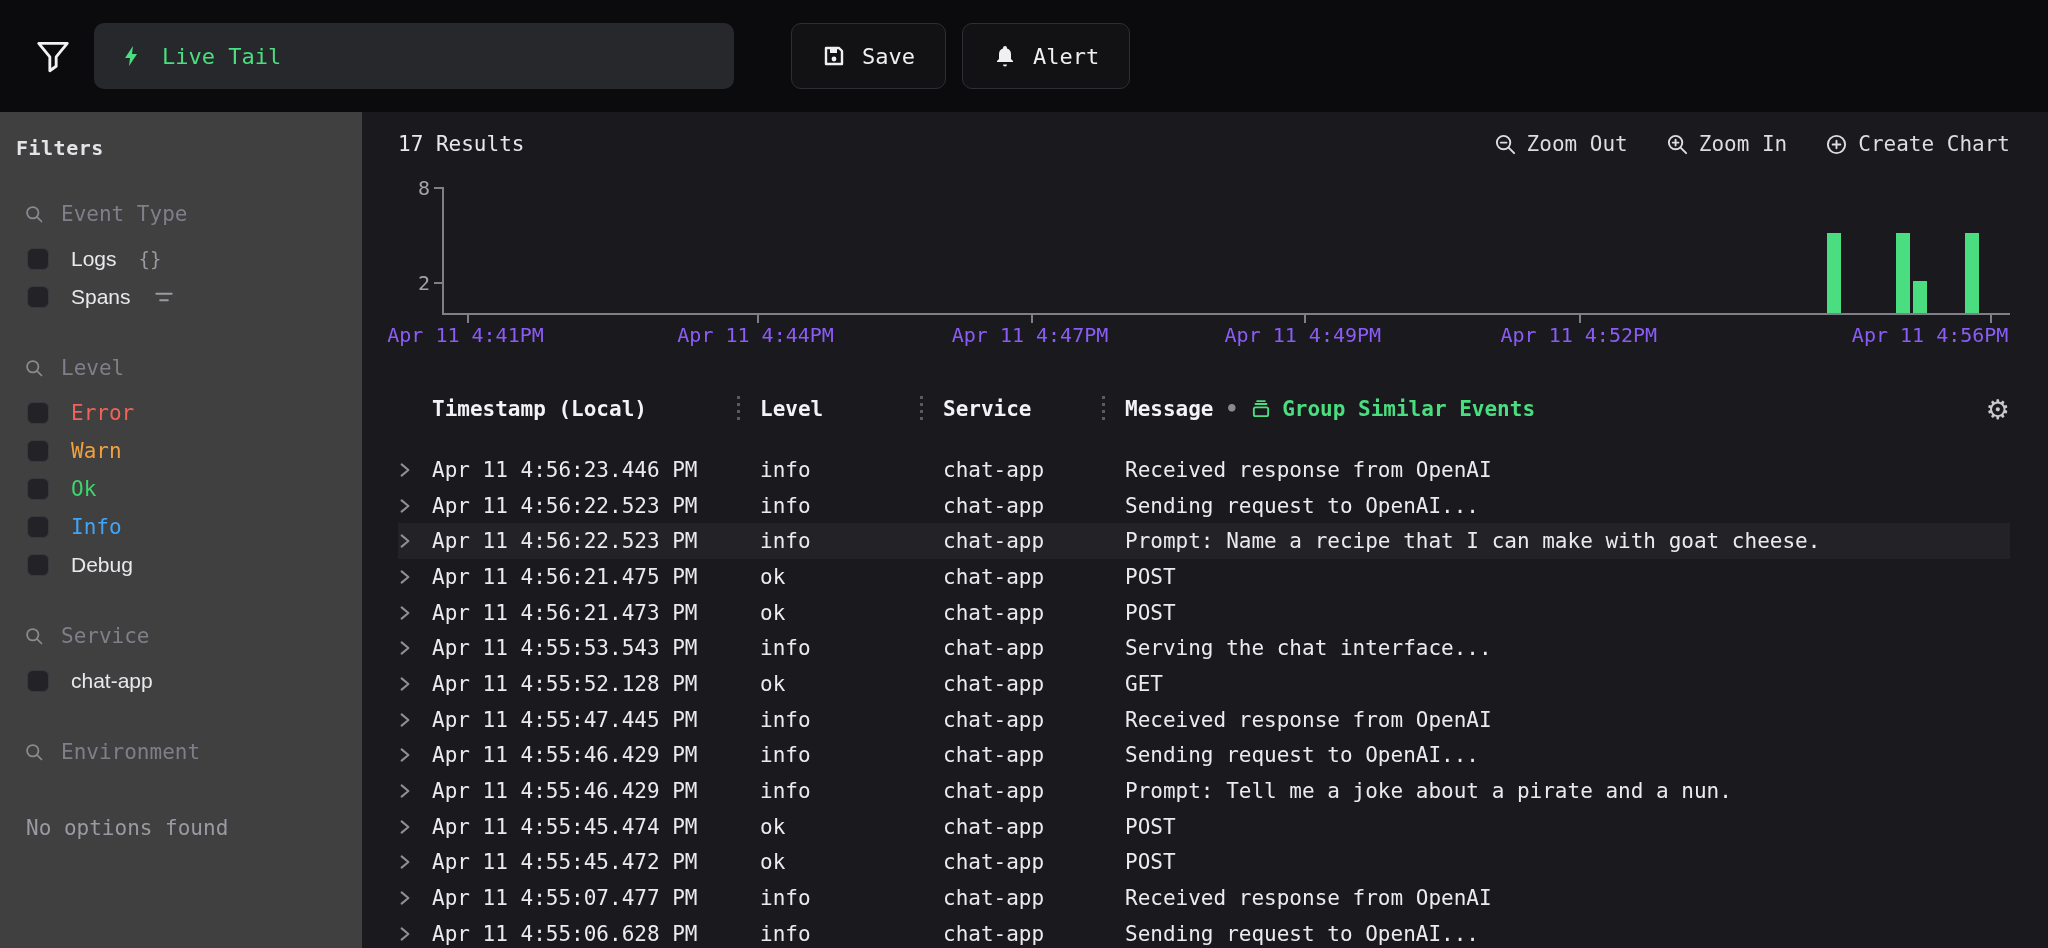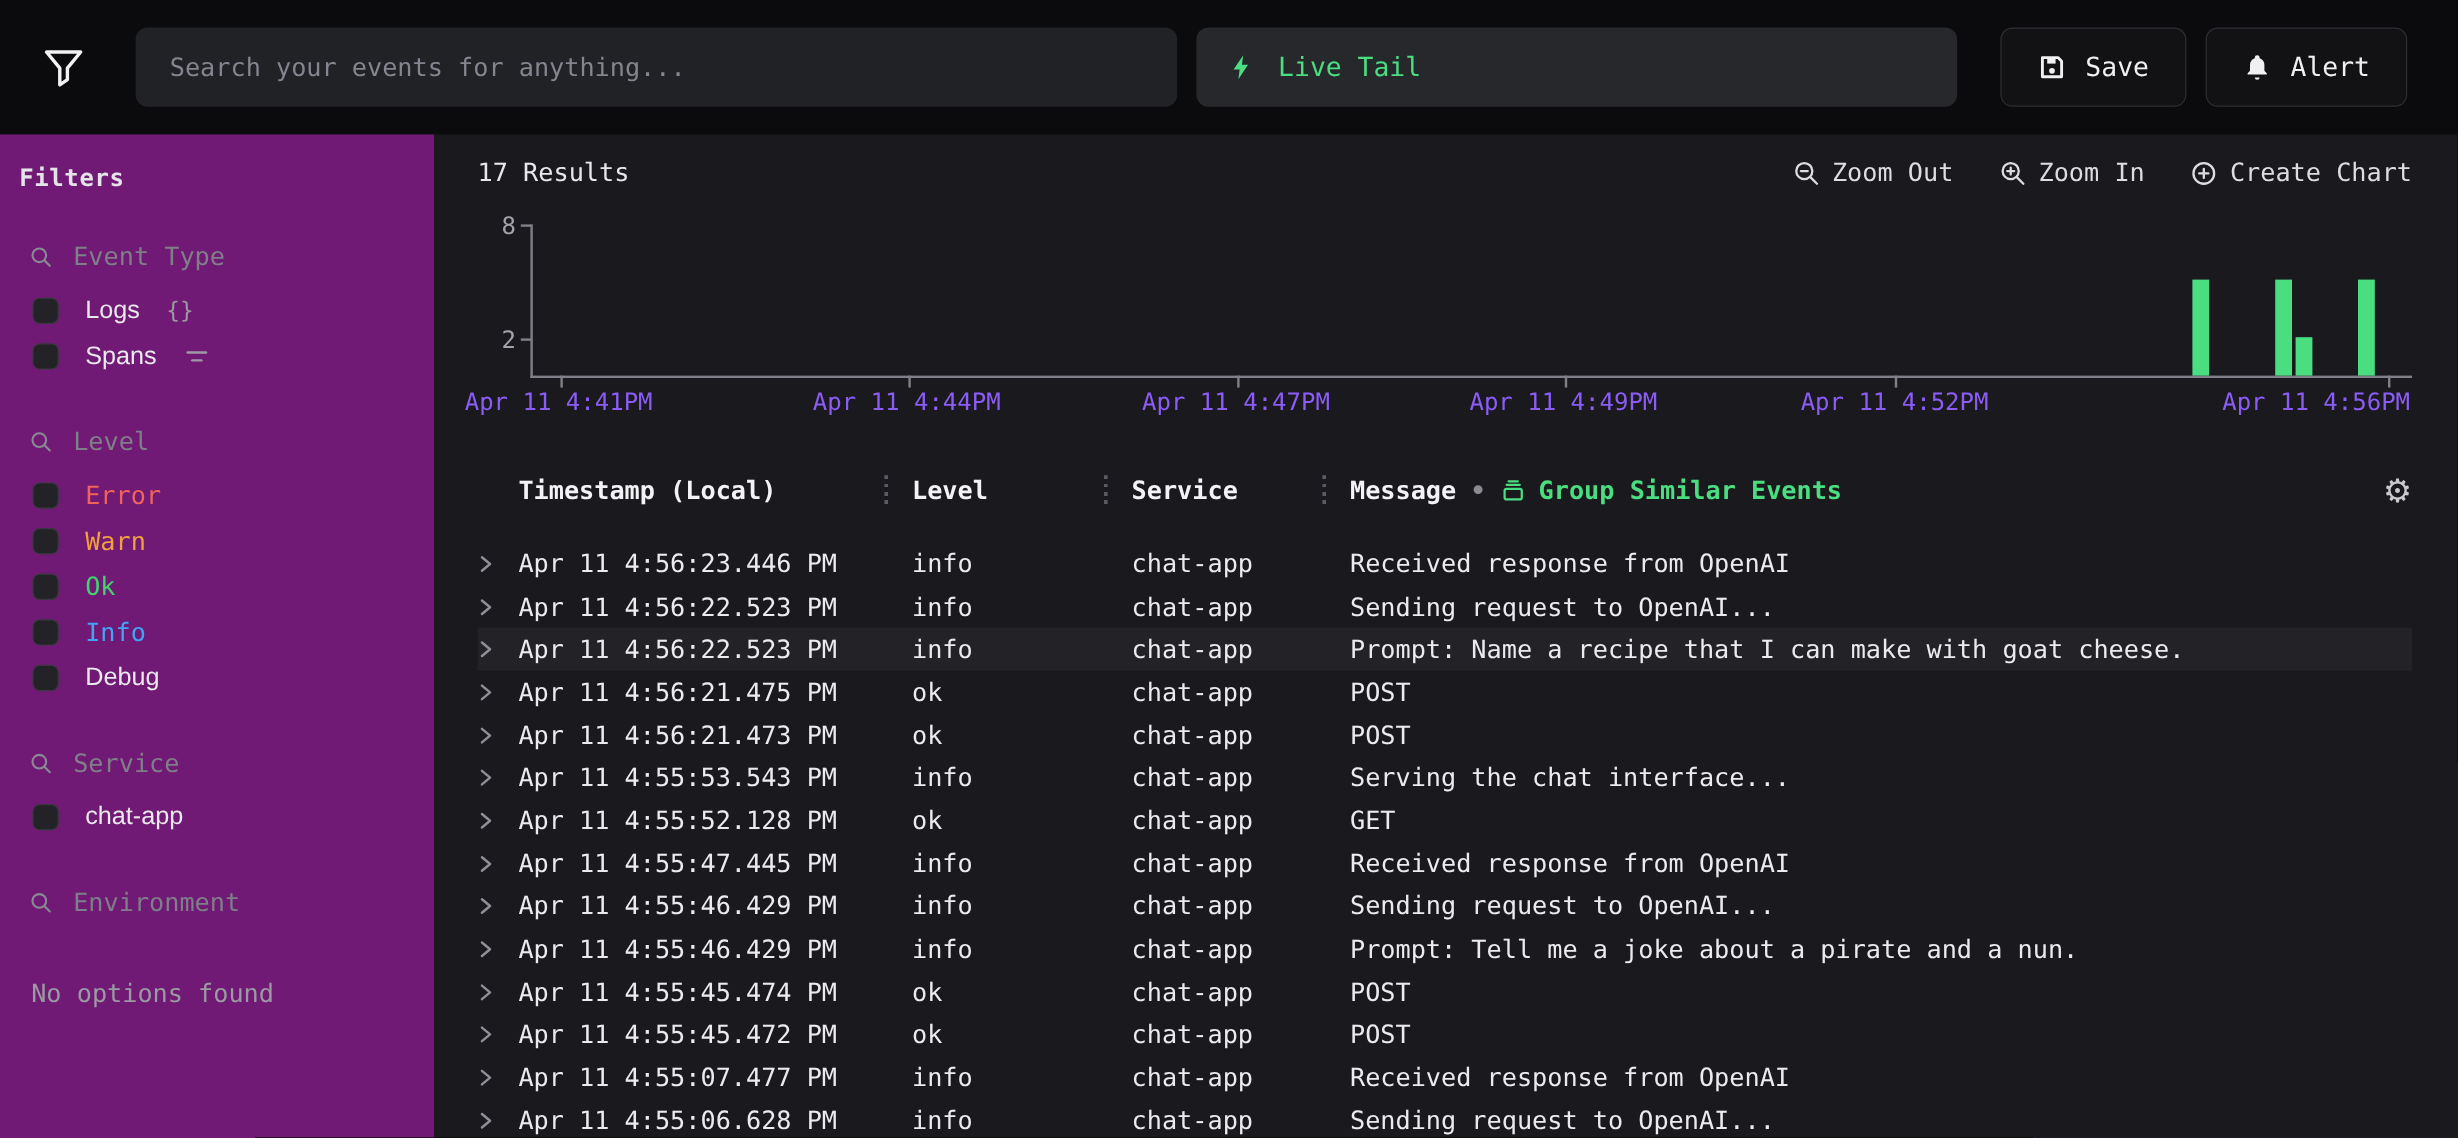--- a/index.html
+++ b/index.html
@@ -14,26 +14,26 @@
   .search-input { margin-left:36px; width:876px; height:66px; background:#202226; border:none;
                   border-radius:10px; padding:0 28px; color:#e8e8ec; font-size:21px;
                   font-family:"DejaVu Sans Mono", monospace; outline:none; }
   .search-input::placeholder { color:#85858f; }
   .livetail { margin-left:16px; width:640px; height:66px; background:#27282c; border-radius:10px;
               display:flex; align-items:center; padding-left:26px; gap:18px; cursor:pointer; }
   .livetail-label { color:#4ade80; font-size:22px; }
   .tb-btn { height:66px; background:#121215; border:1px solid #2e2f34; border-radius:10px;
             display:flex; align-items:center; gap:16px; color:#f0f0f3; font-size:22px;
             padding:0 30px; cursor:pointer; }
-  .save-btn { margin-left:36px; }
+  .save-btn { margin-left:57px; }
   .alert-btn { margin-left:16px; }
 
   
   .content { display:flex; height:836px; }
-  .sidebar { width:362px; background:#701a75; padding:22px 12px 0 16px; flex-shrink:0; }
+  .sidebar { width:362px; background:#404040; padding:22px 12px 0 16px; flex-shrink:0; }
   .main { flex:1; background:#1a1a1e; padding:0 38px 0 36px; overflow:hidden; }
 
   
   .filters-title { font-size:20px; font-weight:bold; color:#e4e4e8; height:28px; line-height:28px; letter-spacing:0.5px; }
   .facet-group { margin-top:36px; }
   .facet-header { height:32px; display:flex; align-items:center; padding-left:8px; gap:16px; }
   .facet-input { background:transparent; border:none; outline:none; width:220px;
                  font-family:"DejaVu Sans Mono", monospace; font-size:21px; color:#d8d8dc; }
   .facet-input::placeholder { color:#7f7f89; }
   .facet-options { margin-top:10px; }
@@ -85,21 +85,20 @@
 </style>
 </head>
 <body>
 
 <div class="topbar">
   <div class="funnel-wrap">
     <svg width="38" height="40" viewBox="0 0 24 24" fill="none" stroke="#f2f2f5" stroke-width="1.8" stroke-linejoin="round" stroke-linecap="round">
         <path d="M3 4h18l-7 8.5v6l-4 2.8v-8.8L3 4z"></path>
       </svg>
   </div>
-  <input class="search-input" placeholder="Search your events for anything..." style="">
   <div class="livetail">
     <span style="display:flex;">
       <svg width="24" height="28" viewBox="0 0 24 24" fill="#4ade80">
           <path d="M13 2 5 14h5l-1 8 8-12h-5l1-8z"></path>
         </svg>
     </span>
     <span class="livetail-label">Live Tail</span>
   </div>
   <div class="tb-btn save-btn">
     <span style="display:flex;">

